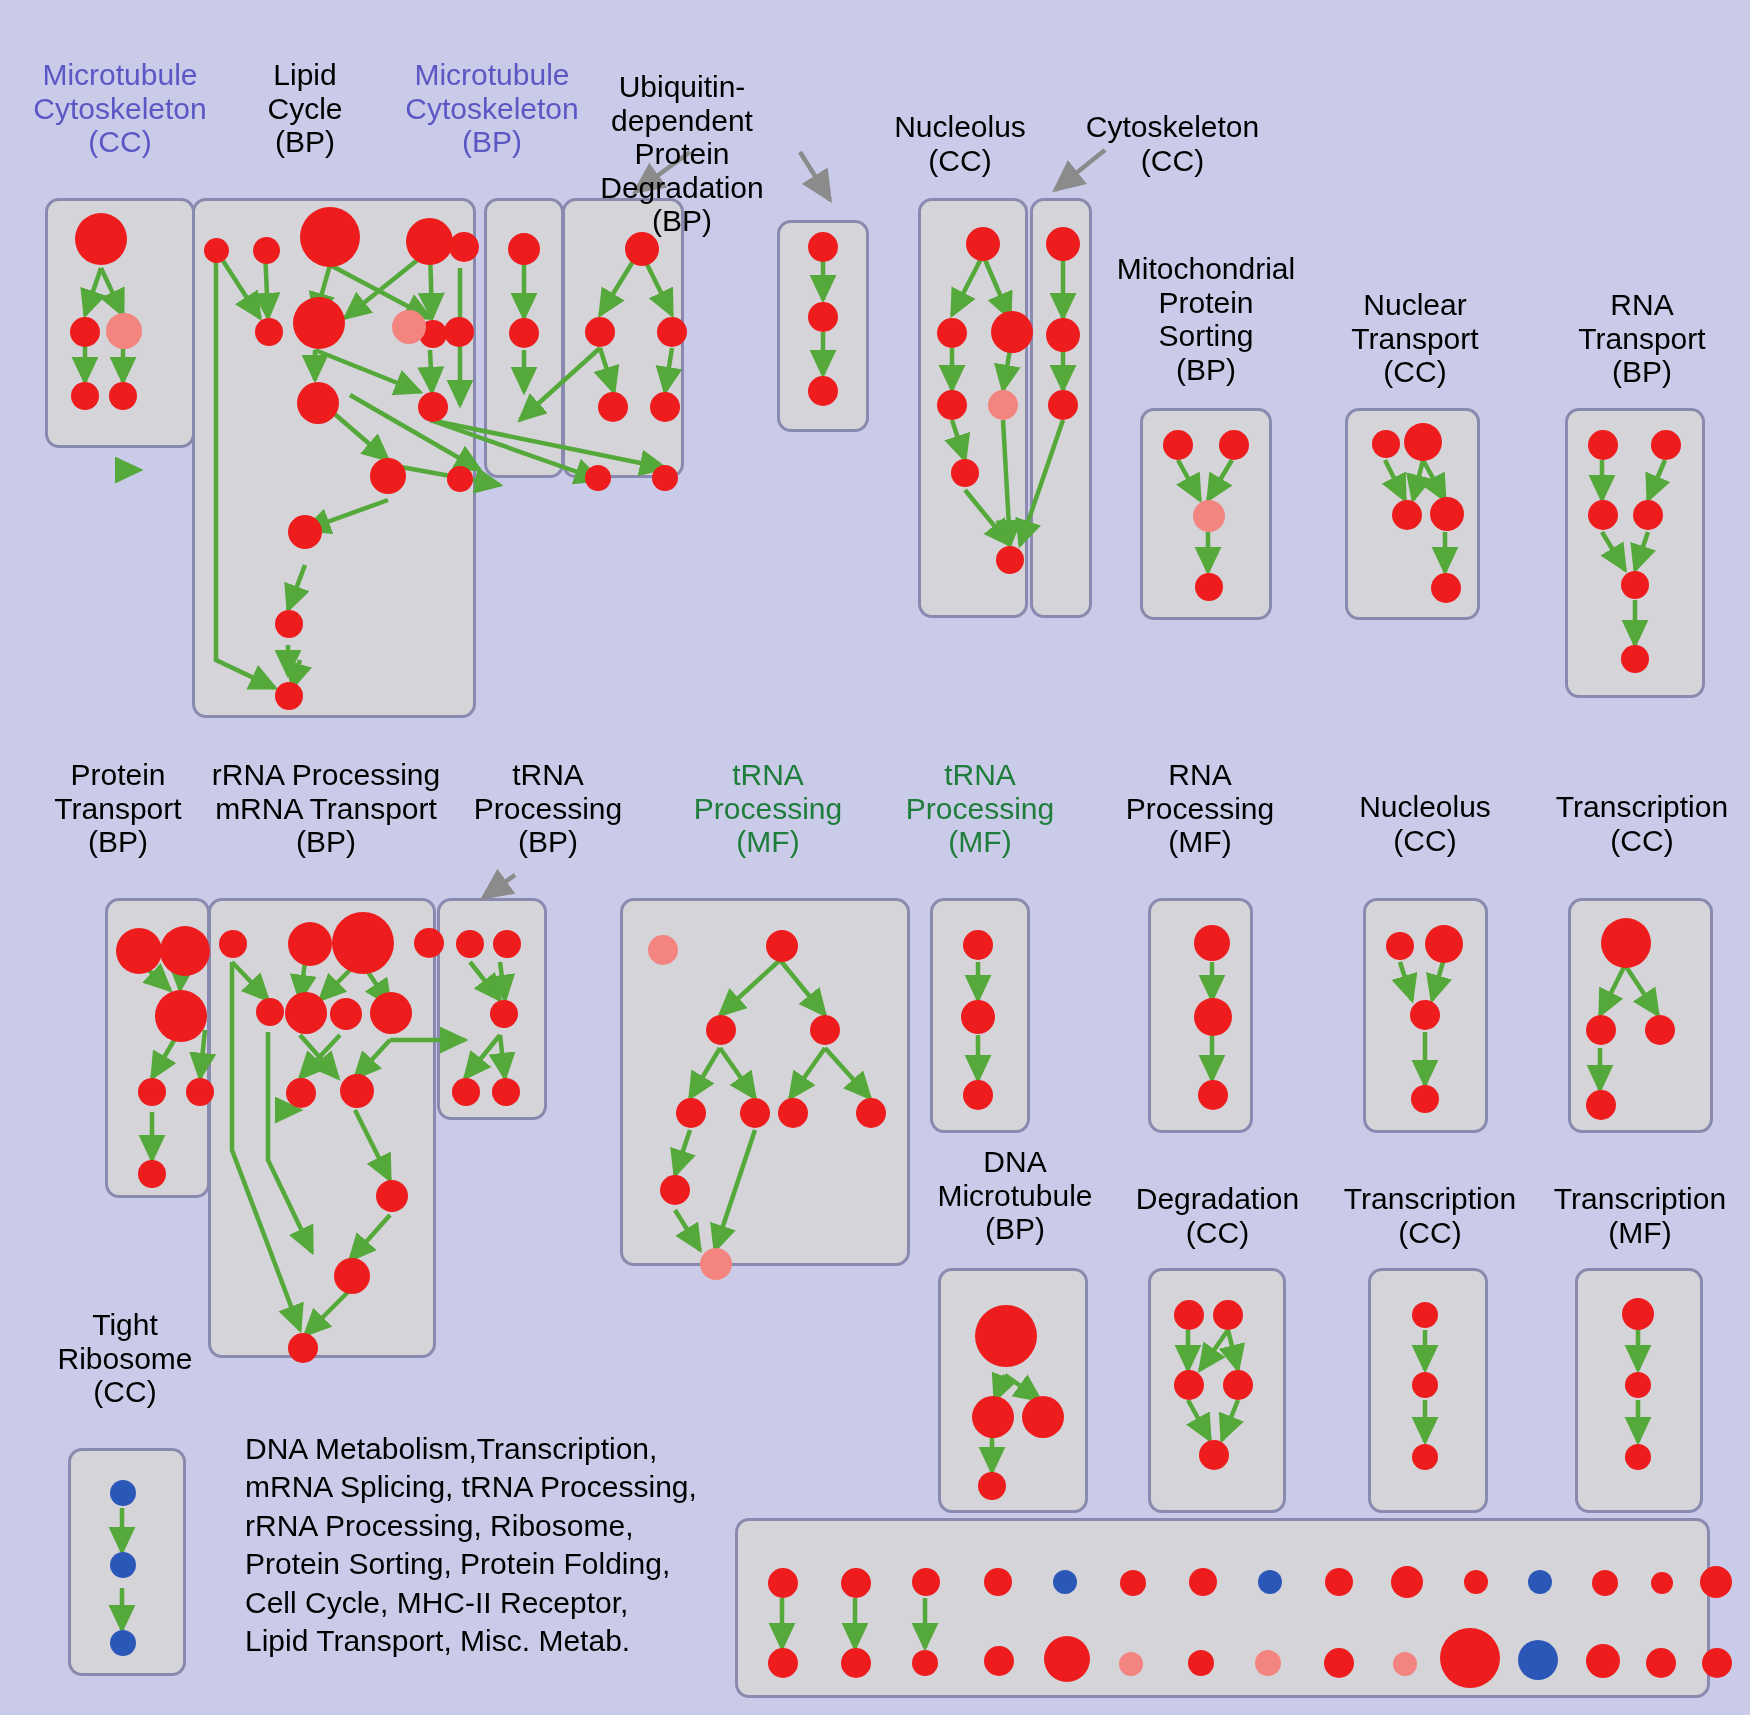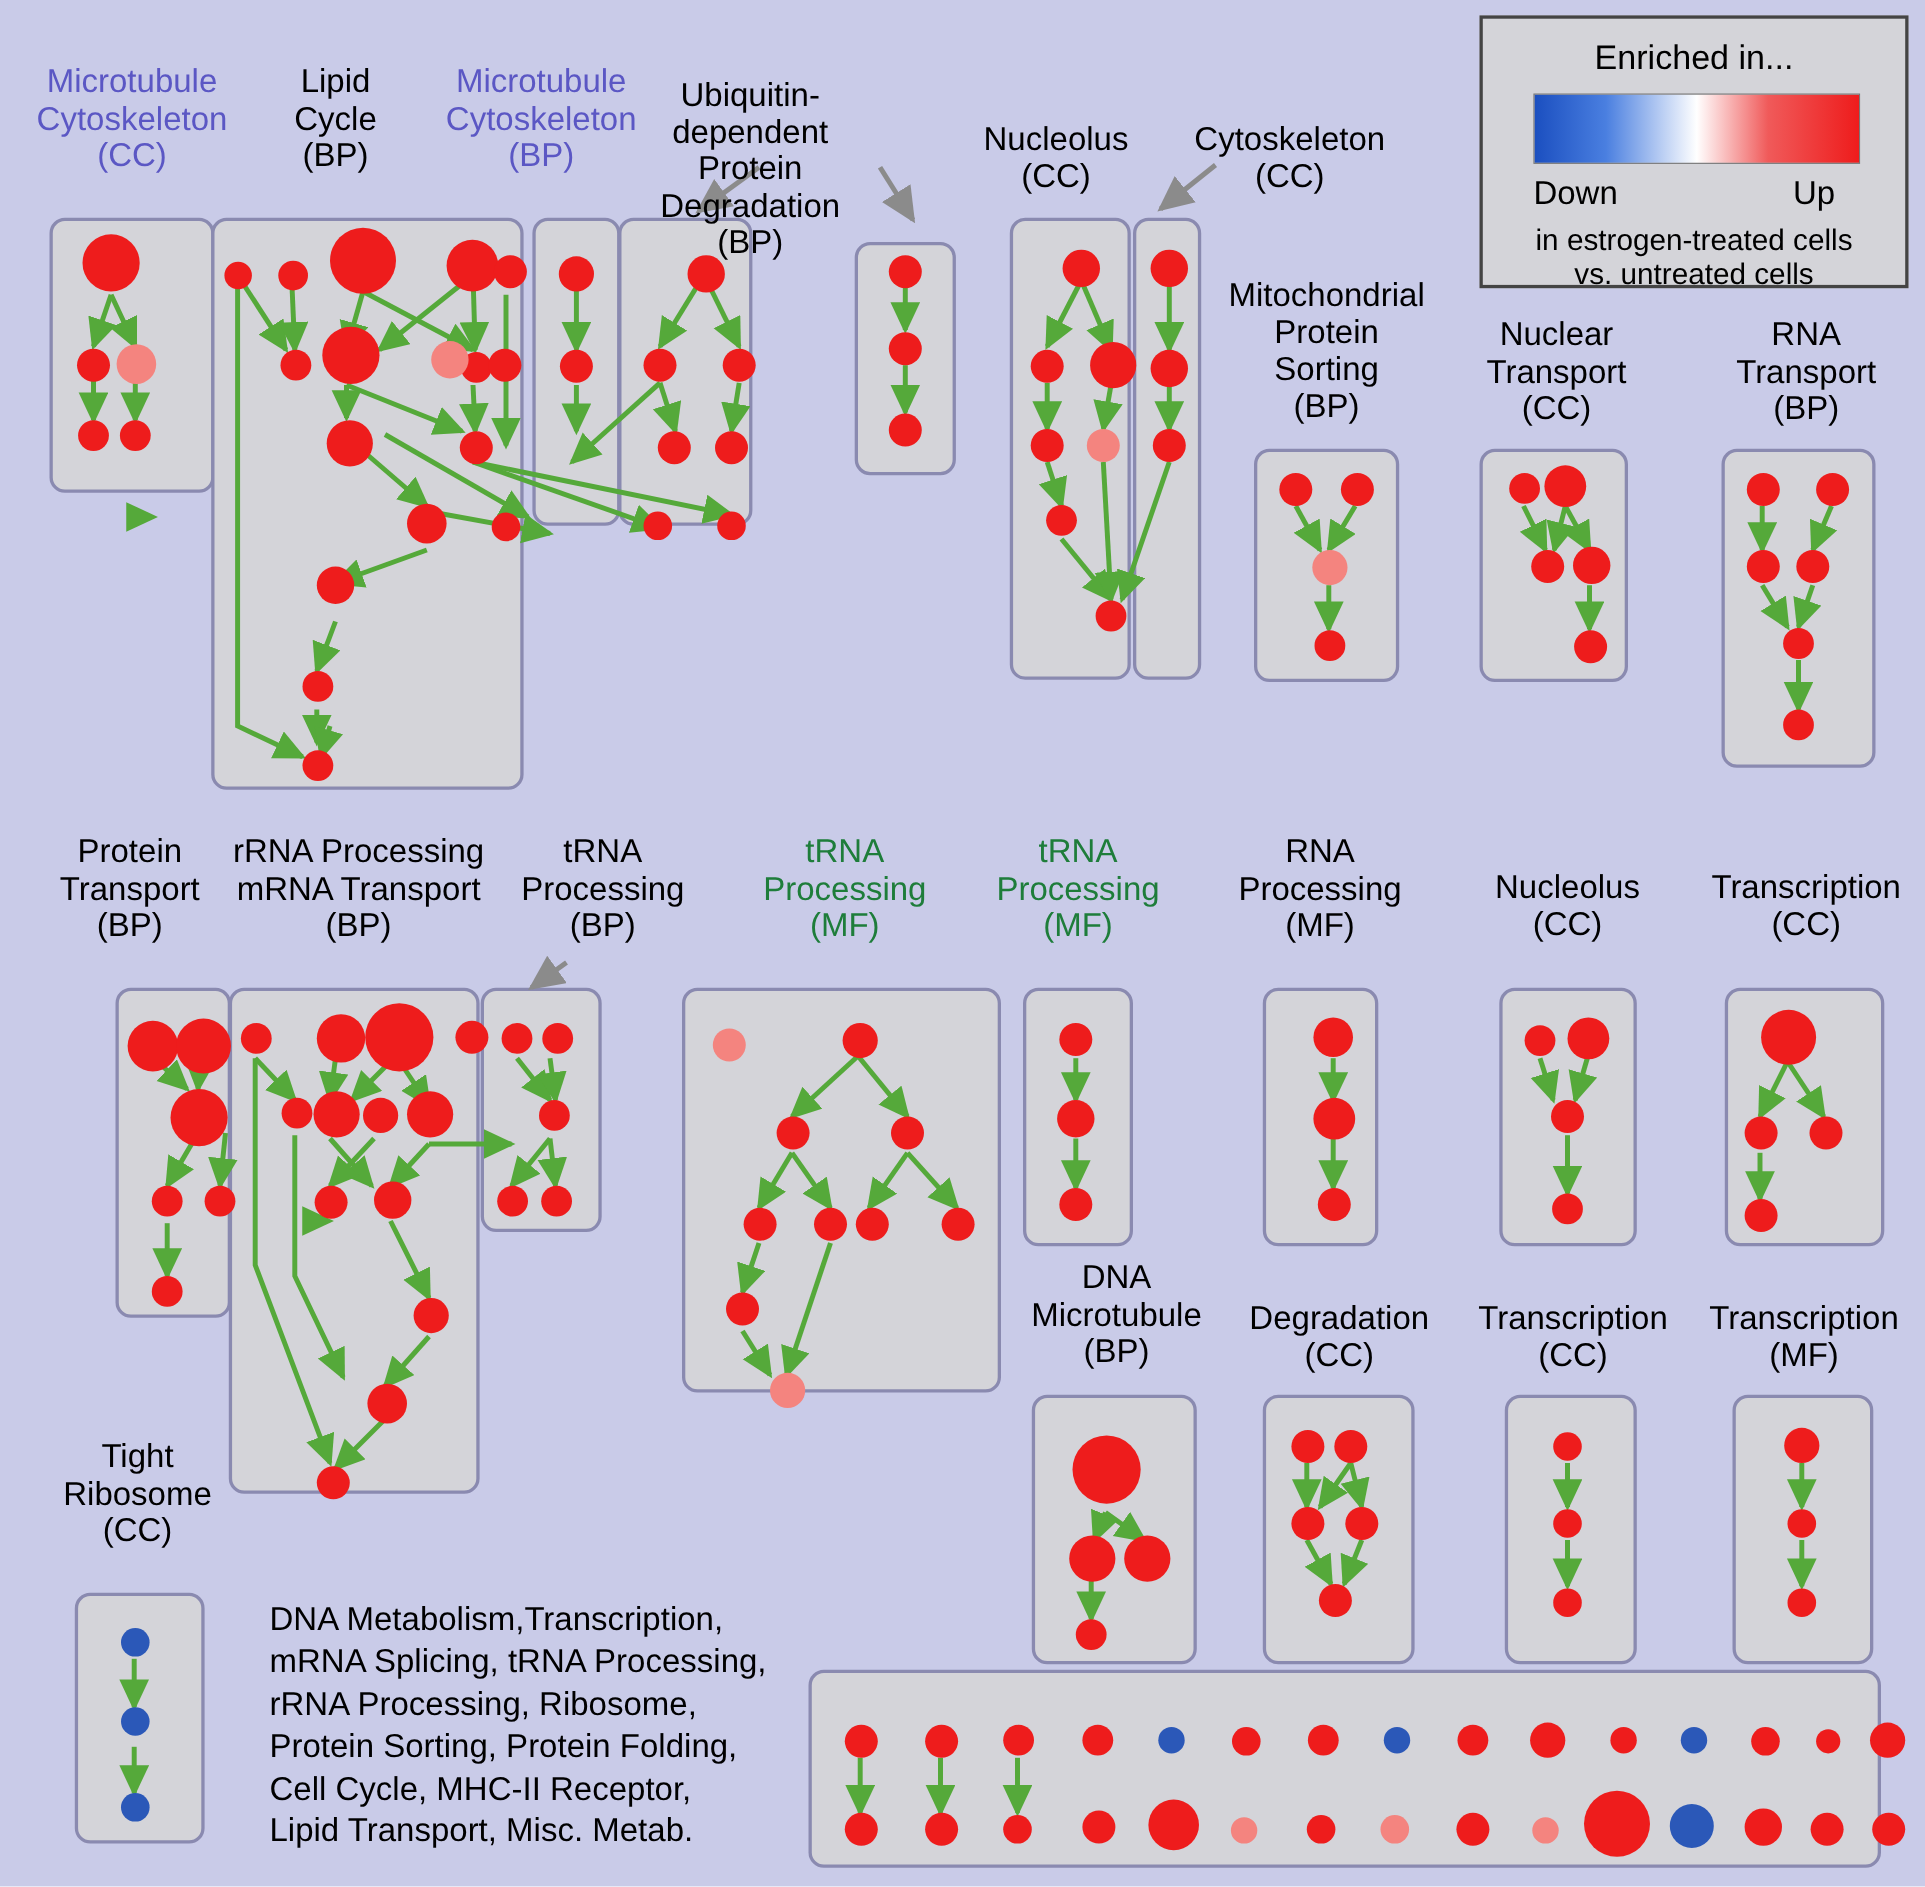--- a/index.html
+++ b/index.html
@@ -547,30 +547,22 @@
     <div class="label" style="left:1105px;top:1182px; width:225px;">Degradation
 (CC)</div>
     <div class="label" style="left:1330px;top:1182px; width:200px;">Transcription
 (CC)</div>
     <div class="label" style="left:1540px;top:1182px; width:200px;">Transcription
 (MF)</div>
     <div class="label" style="left:45px;  top:1308px; width:160px;">Tight
 Ribosome
 (CC)</div>
 
-    <div class="bigtext" style="left:245px; top:1430px; width:520px;margin-top:24px;">DNA Metabolism,Transcription,
+    <div class="bigtext" style="left:245px; top:1430px; width:520px;">DNA Metabolism,Transcription,
 mRNA Splicing, tRNA Processing,
 rRNA Processing, Ribosome,
 Protein Sorting, Protein Folding,
 Cell Cycle, MHC-II Receptor,
 Lipid Transport, Misc. Metab.</div>
 
-    <div class="legend" style="left:1345px; top:14px; width:390px; height:248px;">
-      <div class="legend-title" style="left:0; top:18px;">Enriched in...</div>
-      <div class="legend-bar" style="left:46px; top:68px; width:295px; height:62px;"></div>
-      <div class="legend-end" style="left:46px;  top:142px;">Down</div>
-      <div class="legend-end" style="left:282px; top:142px;">Up</div>
-      <div class="legend-sub" style="left:0; top:186px;">in estrogen-treated cells
-vs. untreated cells</div>
-    </div>
 
   </div>
 </div>
 
 </body></html>

